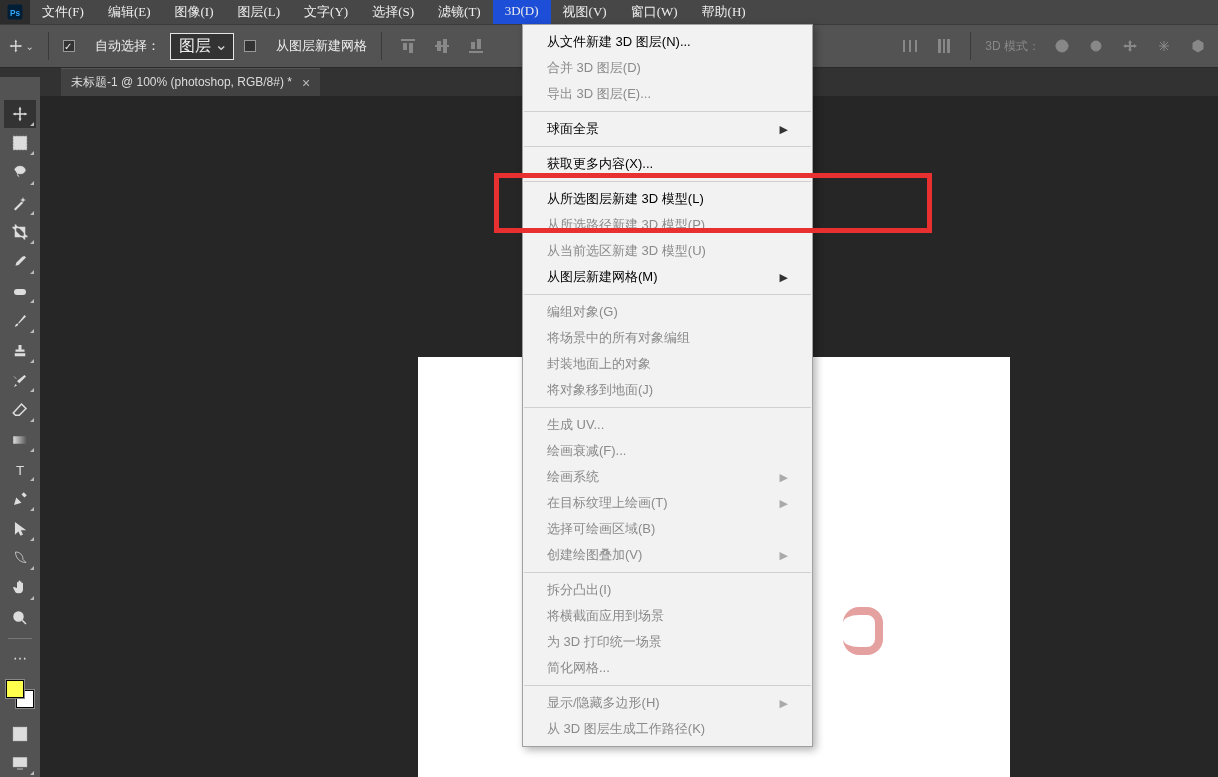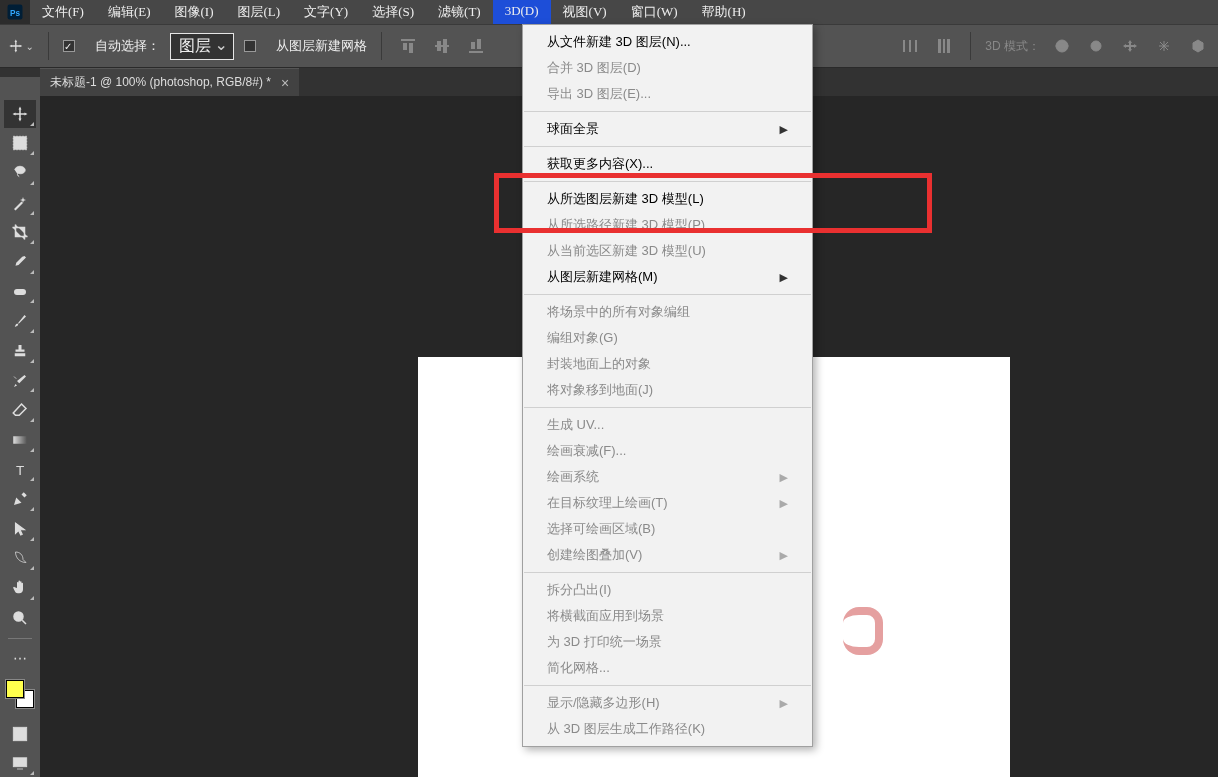--- a/index.html
+++ b/index.html
@@ -16,21 +16,21 @@
     .opt-icon { width: 26px; height: 26px; display: flex; align-items: center; justify-content: center; color: #ccc; }
     .divider-v { width: 1px; height: 28px; background: #3a3a3a; margin: 0 4px; }
     .opt-check { display: flex; align-items: center; gap: 20px; color: #eee; font-size: 13px; }
     .checkbox { width: 12px; height: 12px; border: 1px solid #999; background: #333; display: inline-block; }
     .checkbox.checked::after { content: "✓"; color: #eee; font-size: 10px; position: relative; top: -3px; }
     .dropdown { background: #333; border: 1px solid #e5e5e5; color: #eee; font-size: 16px; padding: 2px 22px 2px 8px; position: relative; }
     .dropdown::after { content: "⌄"; position: absolute; right: 5px; top: 1px; color: #ccc; }
     .opt-btn { width: 24px; height: 24px; display: flex; align-items: center; justify-content: center; color: #888; }
     .opt-label { color: #888; font-size: 12px; }
     
-    .tab-bar { background: #323232; height: 28px; display: flex; align-items: stretch; padding-left: 40px; }
+    .tab-bar { background: #323232; height: 28px; display: flex; align-items: stretch; padding-left: 61px; }
     .doc-tab { background: #424242; color: #ddd; font-size: 12px; padding: 0 10px; display: flex; align-items: center; gap: 10px; border-top: 1px solid #555; }
     .doc-tab .close { color: #bbb; font-size: 14px; cursor: pointer; }
     
     .workspace { display: flex; height: calc(777px - 24px - 44px - 28px); }
     .tool-panel { width: 40px; background: #535353; display: flex; flex-direction: column; align-items: center; padding-top: 4px; gap: 2px; position: relative; }
     .tool-panel::before { content: ""; position: absolute; top: -19px; left: 0; right: 0; height: 19px; background: #535353; }
     .tool-btn { width: 32px; height: 28px; display: flex; align-items: center; justify-content: center; color: #ddd; position: relative; }
     .tool-btn.active { background: #333; }
     .tool-btn .tri { position: absolute; right: 2px; bottom: 2px; width: 0; height: 0; border-left: 4px solid transparent; border-bottom: 4px solid #bbb; }
     .color-swatches { margin-top: 6px; position: relative; width: 28px; height: 28px; }
@@ -348,26 +348,26 @@
     </div>
     <div class="menu-li disabled">
       <span>从当前选区新建 3D 模型(U)</span>
     </div>
     <div class="menu-li">
       <span>从图层新建网格(M)</span>
       <span class="arrow">▶</span>
     </div>
     <div class="menu-sep"></div>
     <div class="menu-li disabled">
+      <span>编组对象(G)</span>
+    </div>
+    <div class="menu-li disabled">
       <span>将场景中的所有对象编组</span>
     </div>
     <div class="menu-li disabled">
-      <span>编组对象(G)</span>
-    </div>
-    <div class="menu-li disabled">
       <span>封装地面上的对象</span>
     </div>
     <div class="menu-li disabled">
       <span>将对象移到地面(J)</span>
     </div>
     <div class="menu-sep"></div>
     <div class="menu-li disabled">
       <span>生成 UV...</span>
     </div>
     <div class="menu-li disabled">

